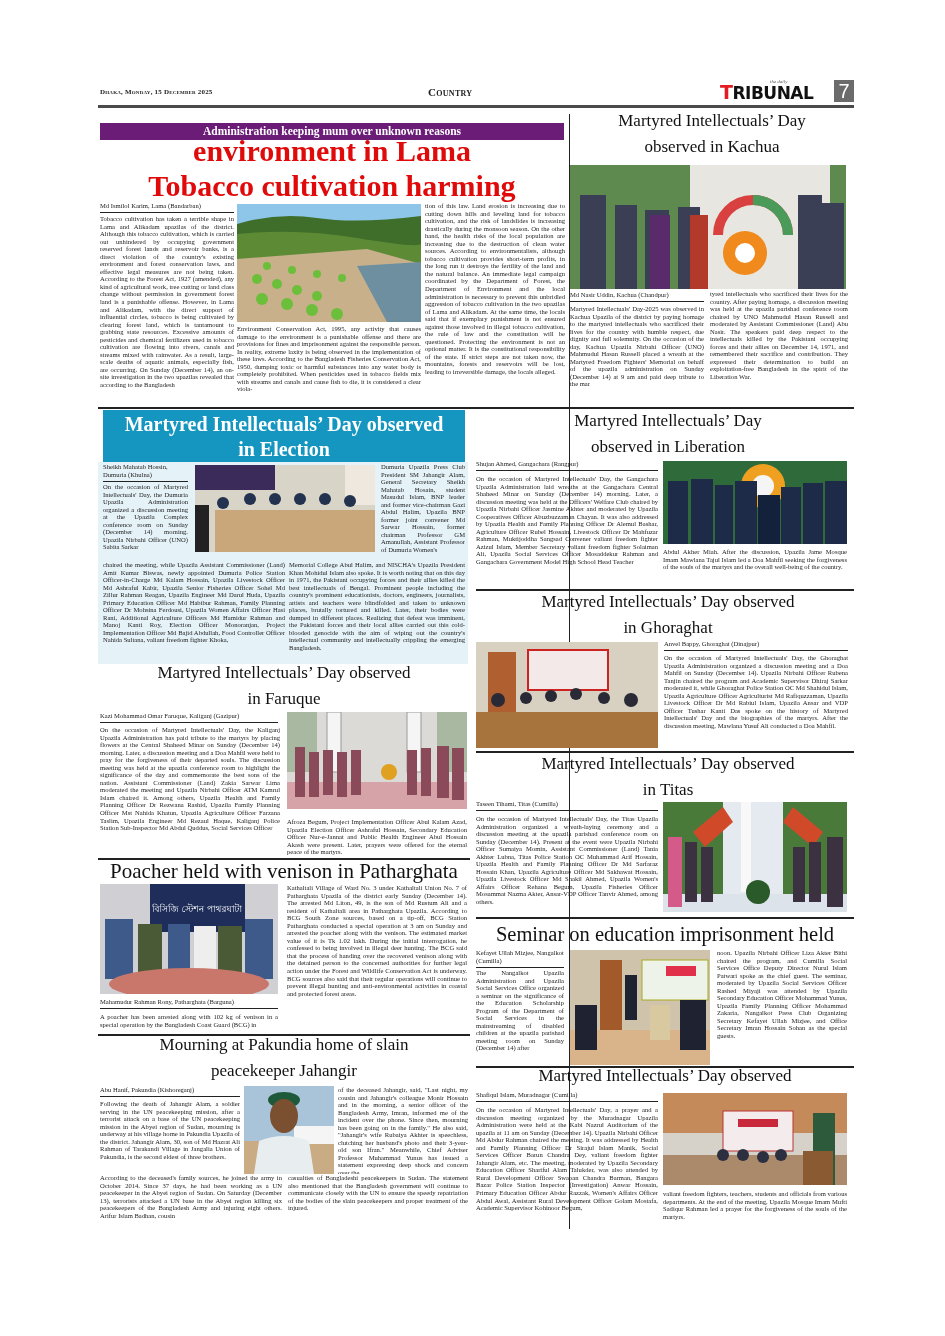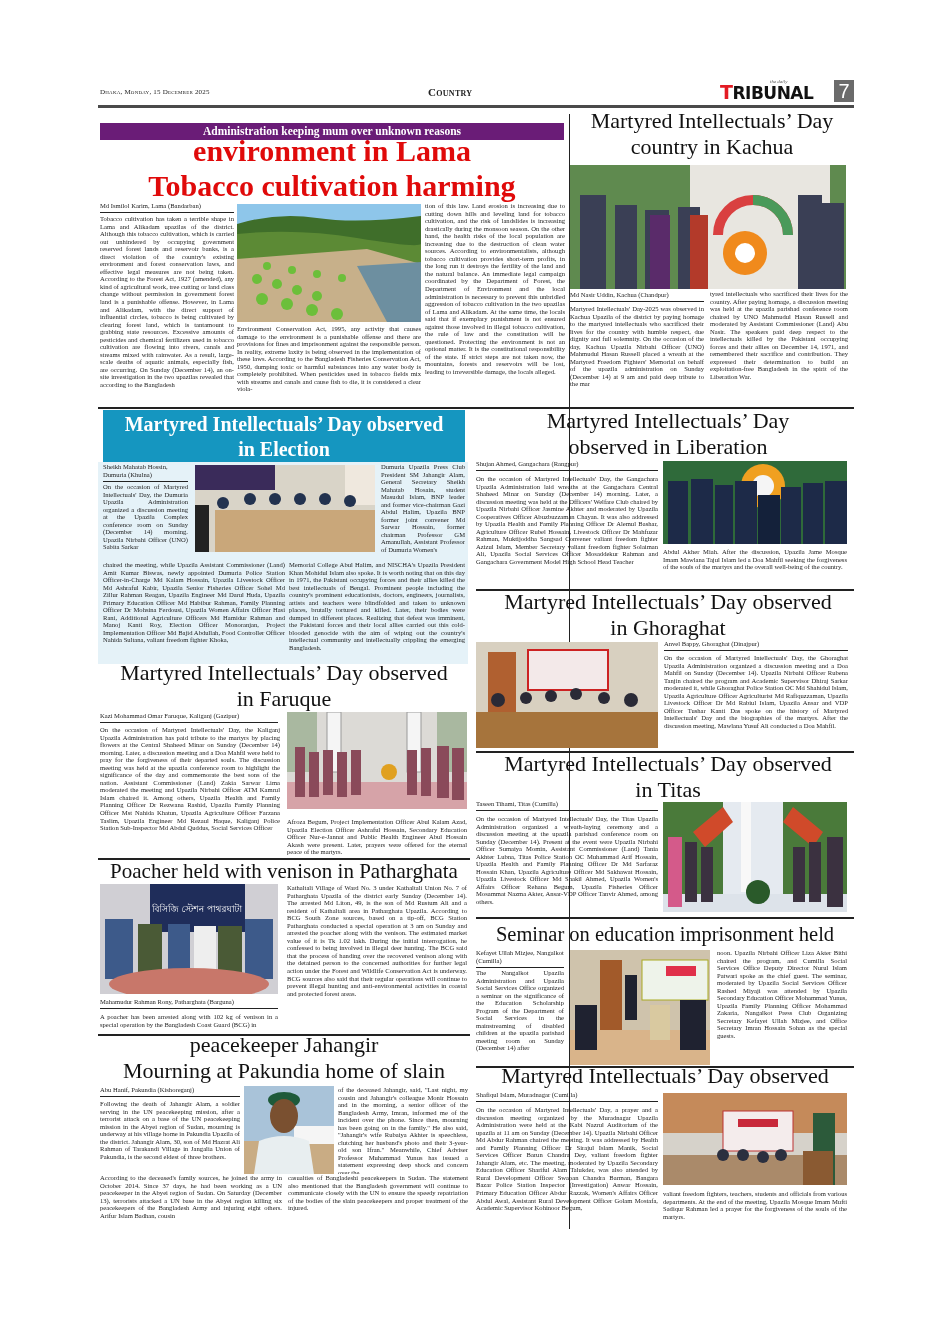--- a/index.html
+++ b/index.html
@@ -3,36 +3,36 @@
 <meta charset="utf-8">
 <style>
   * { box-sizing: border-box; margin: 0; padding: 0; }
   html, body { width: 945px; height: 1336px; background: #ffffff; overflow: hidden; }
   body { position: relative; font-family: "Liberation Serif", serif; color: #222; }
 
   .page { position: absolute; left: 98px; top: 78px; width: 756px; height: 1160px; }
 
   
   .masthead { position: absolute; left: 0; top: 0; width: 756px; height: 30px; }
-  .dateline { position: absolute; left: 2px; top: 10px; font-size: 7px; font-variant: small-caps; font-weight: normal; letter-spacing: 0.2px; }
+  .dateline { position: absolute; left: 2px; top: 10px; font-size: 7px; font-variant: small-caps; font-weight: bold; letter-spacing: 0.2px; }
   .section-name { position: absolute; left: 330px; top: 8px; font-size: 11px; font-variant: small-caps; font-weight: bold; letter-spacing: 0.3px; }
   .logo { position: absolute; right: 24px; top: 3px; height: 22px; }
   .logo-small { position: absolute; left: 50px; top: -2px; font-size: 5px; font-style: italic; color: #555; }
   .logo-text { font-family: "DejaVu Sans", sans-serif; font-weight: bold; font-size: 17px; letter-spacing: -0.5px; color: #111; line-height: 22px; }
   .logo-text .red { color: #e31b23; font-size: 19px; }
   .page-num { position: absolute; right: 0; top: 2px; width: 20px; height: 22px; background: #6b6b6b; color: #fff; font-family: "Liberation Sans", sans-serif; font-size: 20px; line-height: 22px; text-align: center; }
   .mast-rule { position: absolute; left: 0; top: 27px; width: 756px; height: 3px; background: #4a4a4a; }
 
   .vrule { position: absolute; width: 1px; background: #222; }
   .hrule { position: absolute; height: 2px; background: #222; }
 
   .block { position: absolute; }
   .kicker { position: absolute; background: #6a1c77; color: #fff; font-weight: bold; font-size: 11.5px; text-align: center; line-height: 17px; }
   .headline-red { position: absolute; color: #e00a0a; font-weight: bold; font-size: 30px; line-height: 35px; text-align: center; }
-  .headline { position: absolute; font-size: 22px; line-height: 26px; text-align: center; color: #111; }
+  .headline { position: absolute; font-size: 17px; line-height: 26px; text-align: center; color: #111; }
   .headline-box { position: absolute; background: #1596c0; color: #fff; font-weight: bold; font-size: 20px; line-height: 25px; text-align: center; padding-top: 2px; }
 
   .byline { position: absolute; font-size: 6.6px; line-height: 8px; border-bottom: 1.5px solid #222; padding-bottom: 2px; }
   .text { position: absolute; font-size: 6.6px; line-height: 7.55px; text-align: justify; color: #1c1c1c; }
 
   .photo { position: absolute; overflow: hidden; }
   .photo svg { width: 100%; height: 100%; display: block; }
 </style>
 </head>
 <body>
@@ -80,21 +80,21 @@
           <circle cx="80" cy="70" r="4"></circle>
           <circle cx="105" cy="74" r="4"></circle>
       </g>
     </svg>
   </div>
   <div class="text" style="left:139px; top:247px; width:184px; height:80px; overflow:hidden;">Environment Conservation Act, 1995, any activity that causes damage to the environment is a punishable offense and there are provisions for fines and imprisonment against the responsible person. In reality, extreme laxity is being observed in the implementation of these laws. According to the Bangladesh Fisheries Conservation Act, 1950, dumping toxic or harmful substances into any water body is completely prohibited. When pesticides used in tobacco fields mix with streams and canals and cause fish to die, it is considered a clear viola-</div>
   <div class="text" style="left:327px; top:124px; width:140px; height:203px; overflow:hidden;">tion of this law. Land erosion is increasing due to cutting down hills and leveling land for tobacco cultivation, and the risk of landslides is increasing drastically during the monsoon season. On the other hand, the health risks of the local population are increasing due to the destruction of clean water sources. According to environmentalists, although tobacco cultivation provides short-term profits, in the long run it destroys the fertility of the land and the natural balance. An immediate legal campaign coordinated by the Department of Forest, the Department of Environment and the local administration is necessary to prevent this unbridled aggression of tobacco cultivation in the two upazilas of Lama and Alikadam. At the same time, the locals said that if exemplary punishment is not ensured against those involved in illegal tobacco cultivation, the rule of law and the constitution will be questioned. Protecting the environment is not an optional matter. It is the constitutional responsibility of the state. If strict steps are not taken now, the mountains, forests and reservoirs will be lost, leading to irreversible damage, the locals alleged.</div>
 
   <div class="headline" style="left:472px; top:30px; width:284px;">
     <div>Martyred Intellectuals’ Day</div>
-    <div>country in Kachua</div>
+    <div>observed in Kachua</div>
   </div>
   <div class="photo" style="left:472px; top:87px; width:276px; height:124px;">
     <svg viewBox="0 0 276 124" preserveAspectRatio="none">
       <rect width="276" height="124" fill="#5f8a4f"></rect>
       <rect x="120" y="0" width="140" height="124" fill="#e8e6e0"></rect>
       <path d="M148 70 A35 35 0 0 1 218 70" stroke="#d94040" stroke-width="10" fill="none"></path>
       <path d="M183 35 A35 35 0 0 1 218 70" stroke="#4a9a5a" stroke-width="10" fill="none"></path>
       <g fill="#3a3f55">
           <rect x="10" y="30" width="26" height="94"></rect>
           <rect x="45" y="40" width="22" height="84"></rect>
@@ -296,22 +296,22 @@
           <rect x="110" y="50" width="26" height="50"></rect>
         </g>
       <rect x="80" y="55" width="20" height="35" fill="#d9c9a0"></rect>
     </svg>
   </div>
   <div class="text" style="left:619px; top:871px; width:130px; height:115px; overflow:hidden;">noon. Upazila Nirbahi Officer Liza Akter Bithi chaired the program, and Cumilla Social Services Office Deputy Director Nurul Islam Patwari spoke as the chief guest. The seminar, moderated by Upazila Social Services Officer Rashed Miyaji was attended by Upazila Secondary Education Officer Mohammad Yunus, Upazila Family Planning Officer Mohammad Zakaria, Nangalkot Press Club Organizing Secretary Kefayet Ullah Mizjee, and Office Secretary Imran Hossain Sohan as the special guests.</div>
 
   <div class="hrule" style="left:378px; top:988px; width:378px;"></div>
 
   <div class="headline" style="left:0; top:954px; width:372px;">
+    <div>Mourning at Pakundia home of slain</div>
     <div>peacekeeper Jahangir</div>
-    <div>Mourning at Pakundia home of slain</div>
   </div>
   <div class="byline" style="left:2px; top:1008px; width:140px;">Abu Hanif, Pakundia (Kishoreganj)</div>
   <div class="text" style="left:2px; top:1022px; width:140px; height:72px; overflow:hidden;">Following the death of Jahangir Alam, a soldier serving in the UN peacekeeping mission, after a terrorist attack on a base of the UN peacekeeping mission in the Abyei region of Sudan, mourning is underway at his village home in Pakundia Upazila of the district. Jahangir Alam, 30, son of Md Hazrat Ali Rahman of Tarakandi Village in Jangalia Union of Pakundia, is the second eldest of three brothers.</div>
   <div class="photo" style="left:146px; top:1008px; width:90px; height:88px;">
     <svg viewBox="0 0 90 88" preserveAspectRatio="none">
       <rect width="90" height="88" fill="#a9c3d9"></rect>
       <rect x="0" y="55" width="90" height="33" fill="#c9ac84"></rect>
       <rect x="50" y="40" width="40" height="18" fill="#f5f5f5"></rect>
       <ellipse cx="40" cy="14" rx="16" ry="8" fill="#1e5a3a"></ellipse>
       <ellipse cx="40" cy="30" rx="14" ry="17" fill="#7a5030"></ellipse>

